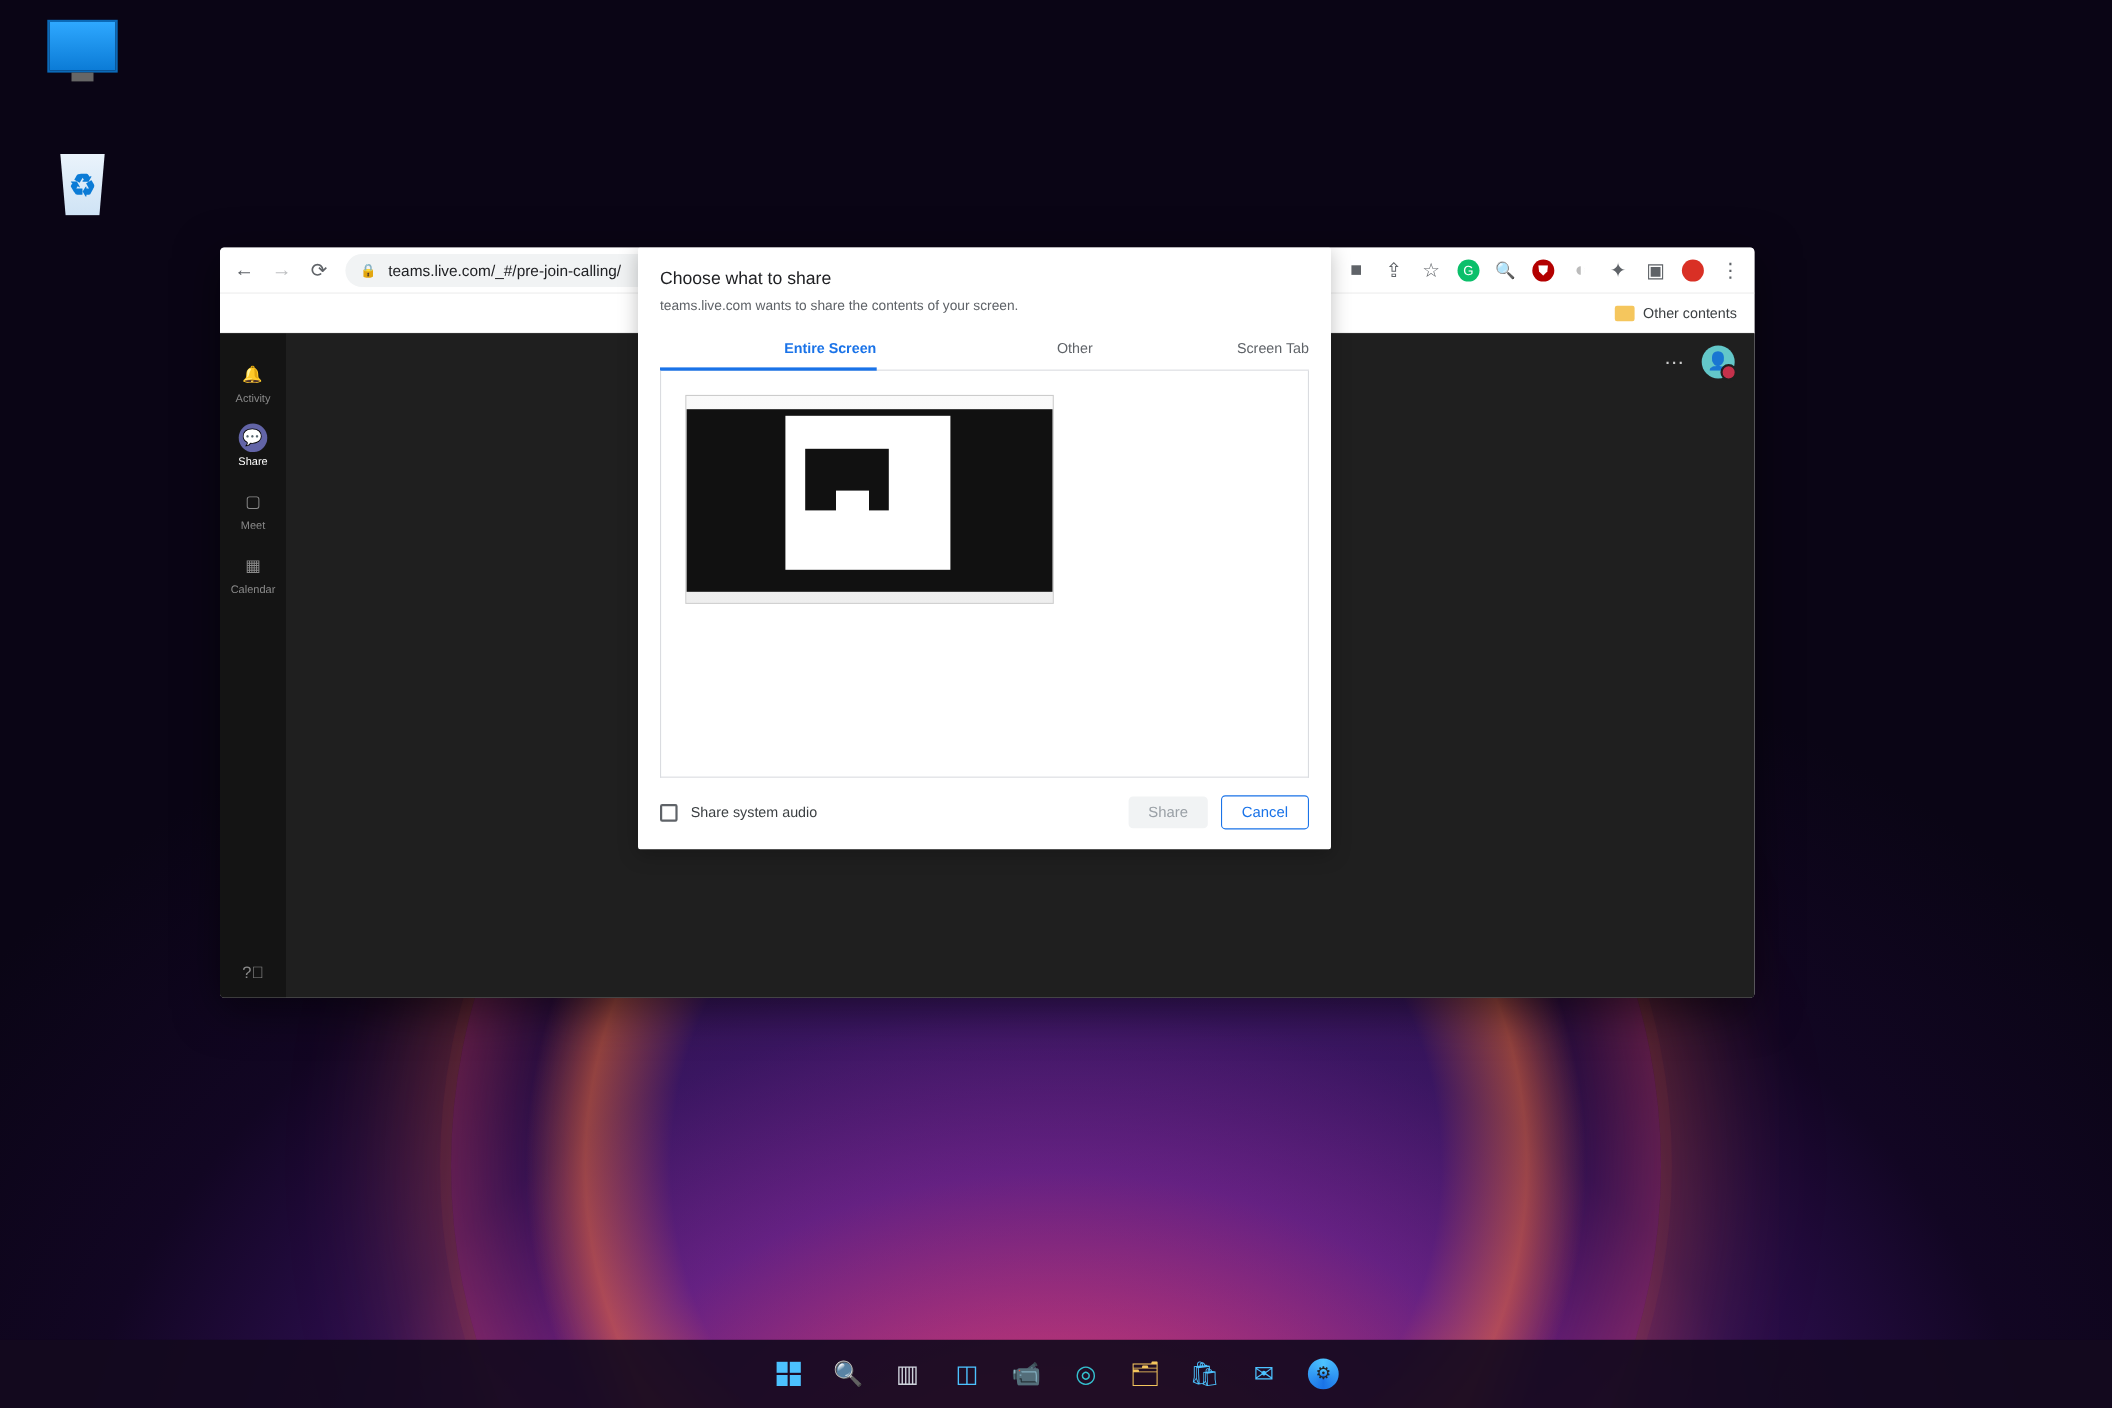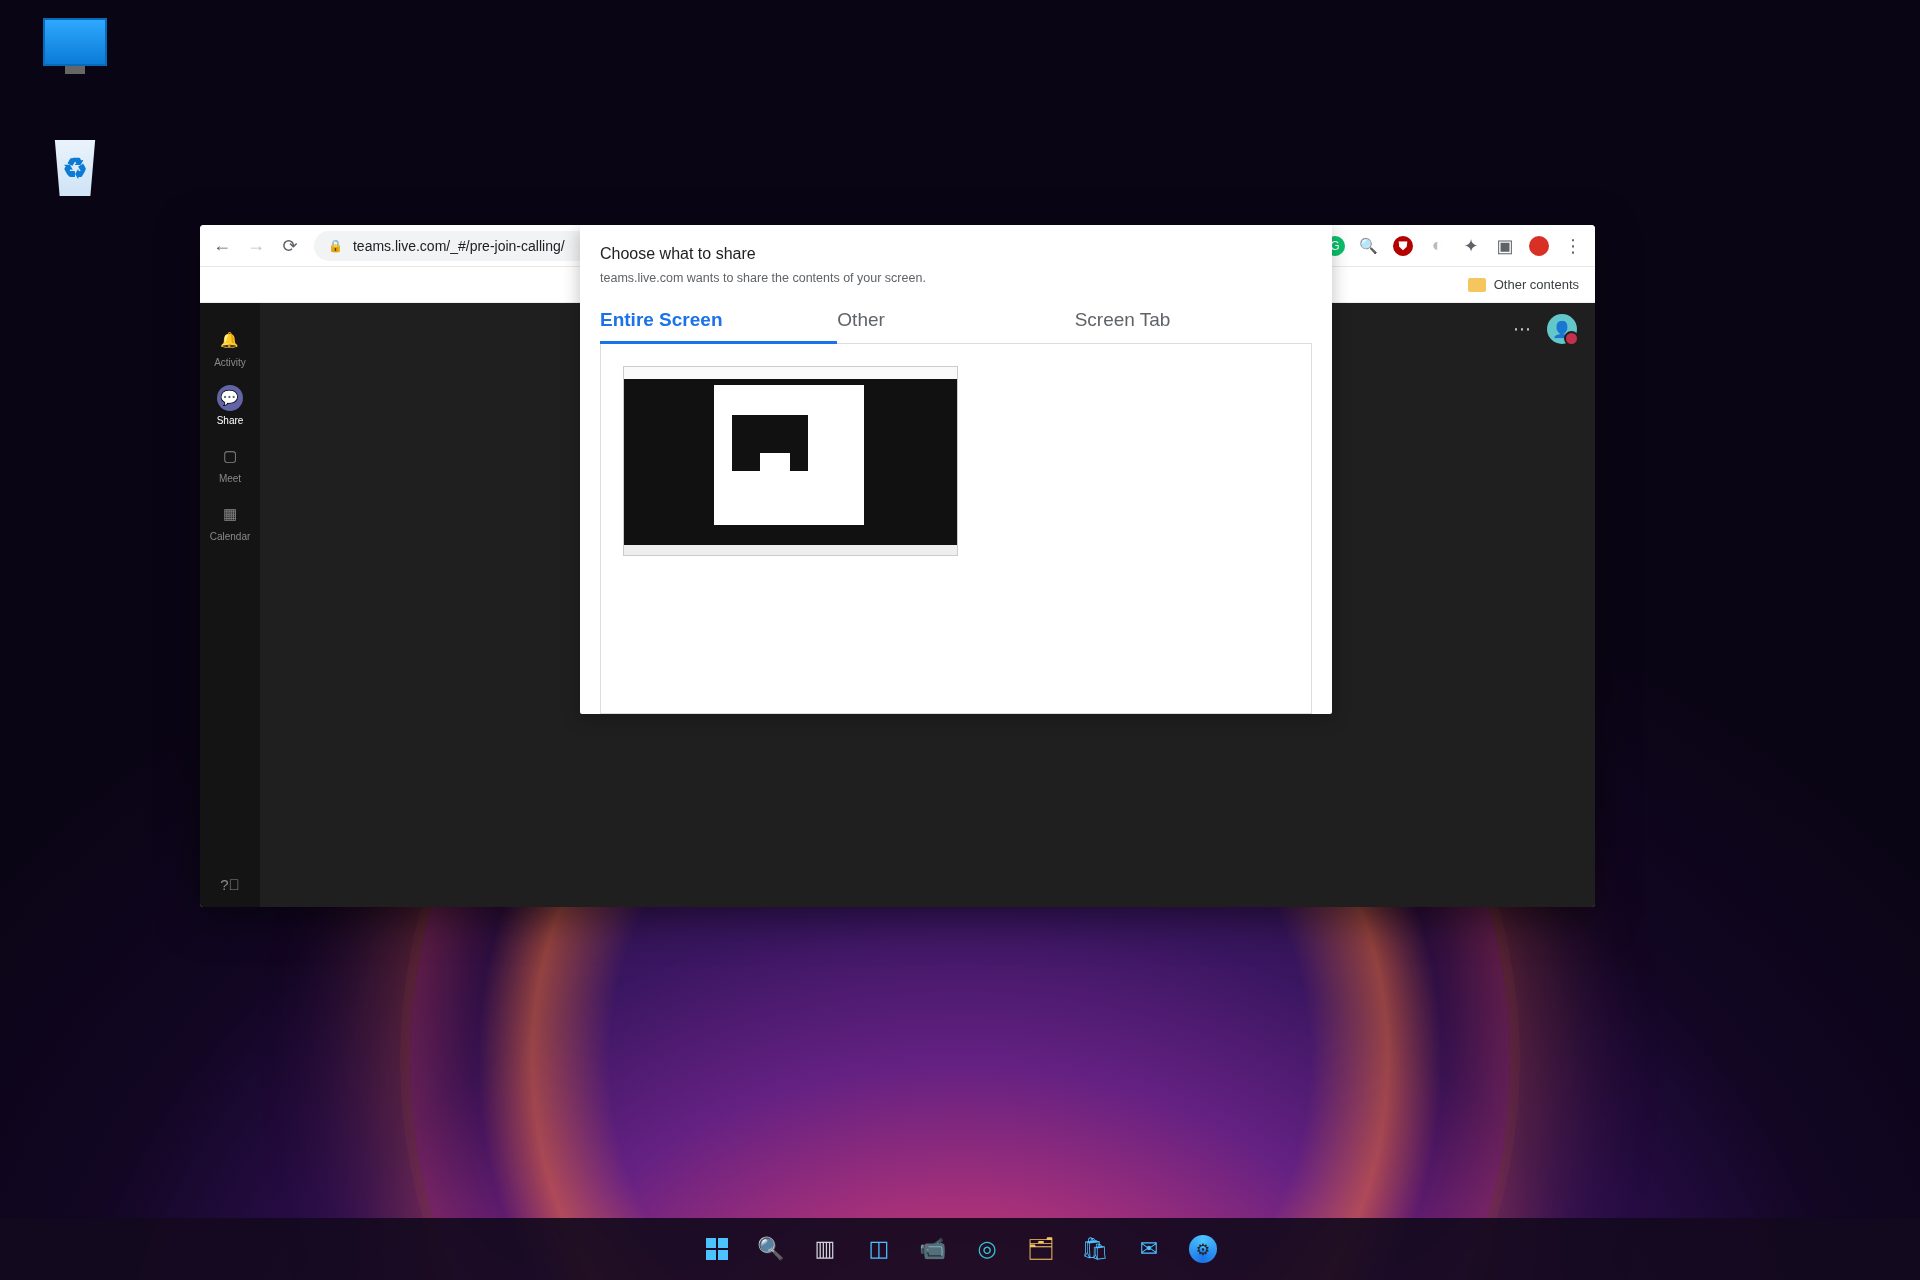--- a/index.html
+++ b/index.html
@@ -37,26 +37,26 @@
 .rail-ic { width:26px; height:26px; border-radius:50%; display:flex; align-items:center; justify-content:center; font-size:15px; }
 .rail-help { position:absolute; bottom:14px; left:0; right:0; display:flex; justify-content:center; color:#8a8a8a; font-size:15px; }
 
 .teams-main { flex:1; background:#1f1f1f; position:relative; }
 .teams-header { position:absolute; top:0; right:0; height:52px; display:flex; align-items:center; gap:14px; padding-right:18px; }
 .hdr-dots { color:#ccc; font-size:18px; letter-spacing:2px; }
 .avatar { width:30px; height:30px; border-radius:50%; background:#63c7c9; position:relative; display:flex; align-items:center; justify-content:center; font-size:16px; color:#fff; }
 .avatar::after { content:""; position:absolute; right:-2px; bottom:-2px; width:11px; height:11px; border-radius:50%; background:#c4314b; border:2px solid #1f1f1f; }
 
 
-.share-dialog { position:absolute; left:380px; top:0; width:752px; background:#fff; box-shadow:0 4px 18px rgba(0,0,0,0.25); border-radius:2px; display:flex; flex-direction:column; font-size:13px; color:#3c4043; z-index:10; }
+.share-dialog { position:absolute; left:380px; top:0; width:630px; background:#fff; box-shadow:0 4px 18px rgba(0,0,0,0.25); border-radius:2px; display:flex; flex-direction:column; font-size:13px; color:#3c4043; z-index:10; }
 .sd-pad { padding: 20px 20px 0; }
 .sd-title { font-size:16px; color:#202124; margin-bottom:8px; }
 .sd-sub { font-size:12.5px; color:#5f6368; margin-bottom:14px; }
 .sd-tabs { display:flex; border-bottom:1px solid #dadce0; }
-.sd-tab { flex:1; text-align:left; padding:10px 0; cursor:pointer; font-size:19px; color:#5f6368; }
+.sd-tab { flex:1; text-align:right; padding:10px 0; cursor:pointer; font-size:13px; color:#5f6368; }
 .sd-tab.active { color:#1a73e8; font-weight:600; border-bottom:3px solid #1a73e8; margin-bottom:-1px; }
 .sd-body { border:1px solid #dadce0; border-top:none; margin:0 20px; height:370px; padding:22px; }
 .preview-tile { width:335px; height:190px; background:linear-gradient(#fafafa,#eee); border:1px solid #ccc; position:relative; overflow:hidden; cursor:pointer; }
 .pv-dark { position:absolute; left:0; top:12px; right:0; bottom:10px; background:#111; }
 .pv-inner { position:absolute; left:90px; top:18px; width:150px; height:140px; background:#fff; }
 .pv-mini { position:absolute; left:18px; top:30px; width:76px; height:56px; background:#111; }
 .pv-mini2 { position:absolute; left:28px; top:38px; width:30px; height:22px; background:#fff; }
 .sd-footer { display:flex; align-items:center; padding:16px 20px 18px; gap:12px; }
 .sd-check { width:16px; height:16px; border:2px solid #5f6368; border-radius:2px; }
 .sd-footer-label { flex:1; font-size:13px; }
@@ -161,20 +161,26 @@
     <div class="sd-body">
       <div class="preview-tile">
         <div class="pv-dark"></div>
         <div class="pv-inner">
             <div class="pv-mini">
               <div class="pv-mini2"></div>
             </div>
           </div>
       </div>
     </div>
+    <div class="sd-footer">
+      <div class="sd-check"></div>
+      <div class="sd-footer-label">Share system audio</div>
+      <button class="sd-btn sd-share">Share</button>
+      <button class="sd-btn sd-cancel">Cancel</button>
+    </div>
   </div>
 </div>
 
 <div class="taskbar">
   <div class="tb-btn">
     <div class="win-logo">
         <span></span>
         <span></span>
         <span></span>
         <span></span>

